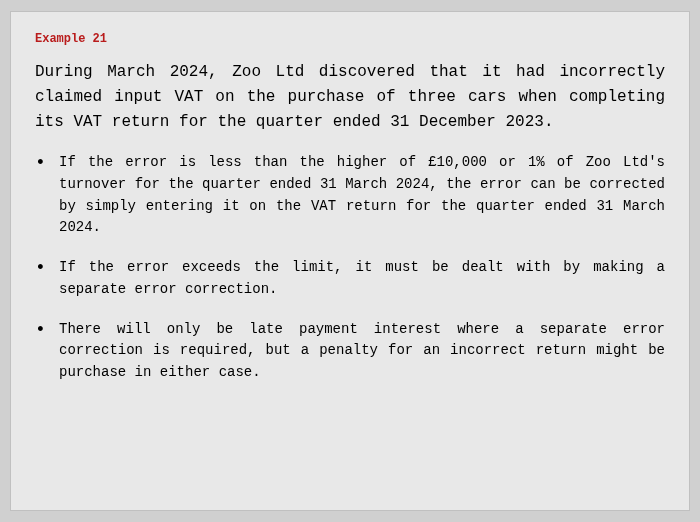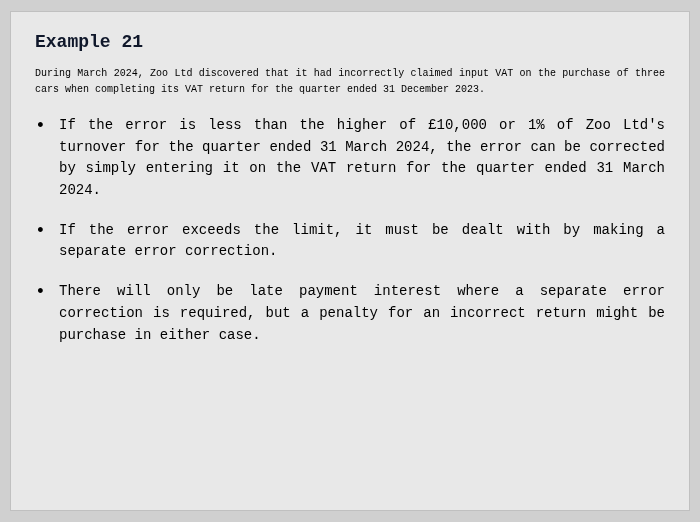--- a/index.html
+++ b/index.html
@@ -21,29 +21,29 @@
     .container {
       background-color: #e8e8e8;
       width: 680px;
       min-height: 500px;
       padding: 20px 24px;
       border: 1px solid #c0c0c0;
     }
 
     .title {
       font-family: 'Courier New', Courier, monospace;
-      font-size: 18px;
+      font-size: 12px;
       font-weight: bold;
       margin-bottom: 14px;
-      color: #0f172a;
+      color: #b91c1c;
     }
 
     .paragraph {
       font-family: 'Courier New', Courier, monospace;
-      font-size: 10px;
+      font-size: 16px;
       line-height: 1.55;
       color: #000;
       margin-bottom: 18px;
       text-align: justify;
     }
 
     .bullet-list {
       list-style: none;
       padding: 0;
       margin: 0;

